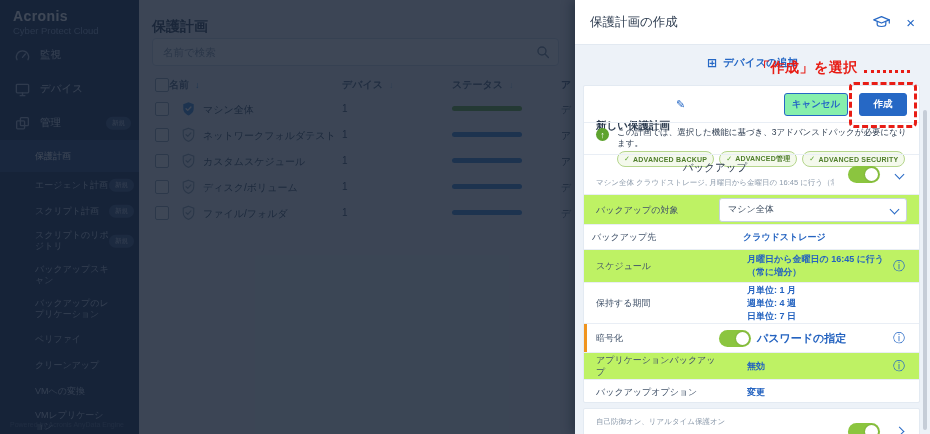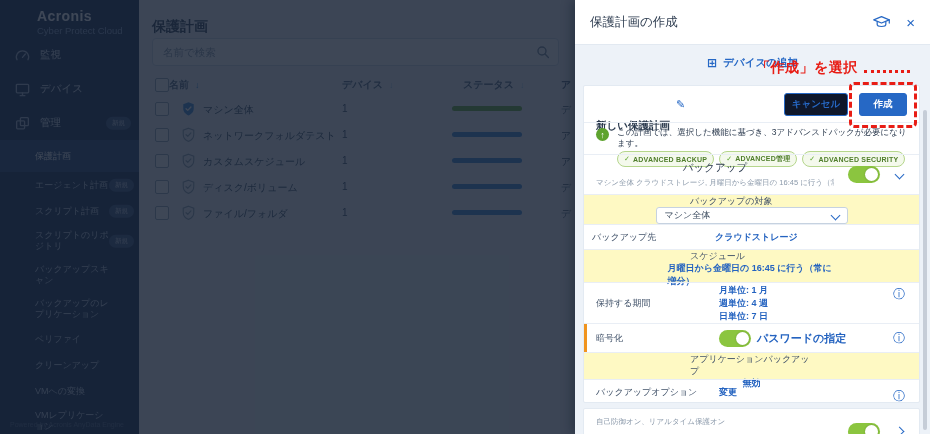--- a/index.html
+++ b/index.html
@@ -2,21 +2,21 @@
 <html><head>
 <meta charset="utf-8">
 <style>
   html,body{margin:0;padding:0;}
   body{width:930px;height:434px;position:relative;overflow:hidden;
        font-family:"Liberation Sans","DejaVu Sans",sans-serif;background:#f1f5fa;}
   svg{display:block}
 
   
   .sidebar{position:absolute;left:0;top:0;width:139px;height:434px;background:#24395b;z-index:1;}
-  .logo{padding:8px 0 0 13px;height:30px;margin-left:24px;}
+  .logo{padding:8px 0 0 13px;height:30px;}
   .logo1{font-size:14px;font-weight:bold;color:#fefefe;letter-spacing:.4px;}
   .logo2{font-size:9.5px;color:#8ea4c6;margin-top:1px;}
   .nav-item{height:34px;display:flex;align-items:center;gap:9px;padding:0 6px 0 14px;
             font-size:10.5px;color:#dce5f1;cursor:pointer;position:relative;}
   .nav-item .nicon{width:17px;height:17px;flex-shrink:0;}
   .badge{background:#455e85;color:#ccd7e7;font-size:6.5px;line-height:1;
          padding:3px 6px;border-radius:8px;white-space:nowrap;}
   .nav-item .badge{position:absolute;right:8px;top:50%;transform:translateY(-50%);}
   .sub{position:relative;min-height:14px;display:flex;align-items:center;
        padding:6px 28px 6px 35px;font-size:9px;line-height:11px;color:#c2cfe0;cursor:pointer;}
@@ -32,21 +32,21 @@
   .search input{flex:1;border:0;outline:0;background:transparent;padding:0 10px;
                 font-size:10.5px;color:#44566b;font-family:inherit;}
   .search input::placeholder{color:#8c9cae;}
   .search .sicon{margin-right:8px;cursor:pointer;}
   .thead{position:absolute;left:0;top:76px;width:600px;height:18px;
          font-size:10px;font-weight:bold;color:#5d7089;}
   .thead span{position:absolute;top:2px;cursor:pointer;}
   .cb{display:inline-block;width:12px;height:12px;border:1px solid #9aa9bb;border-radius:2px;
       background:#fbfdfe;cursor:pointer;}
   .h-cb{position:absolute;left:16px;top:1px;}
-  .h-name{left:30px;} .h-dev{left:203px;} .h-status{left:324px;} .h-part{left:422px;}
+  .h-name{left:30px;} .h-dev{left:203px;} .h-status{left:313px;} .h-part{left:422px;}
   .sort{color:#4a90d9;font-size:9px;margin-left:6px;font-weight:normal;}
   .sort.faint{opacity:.45;}
   .tbody{position:absolute;left:0;top:96px;width:600px;}
   .trow{position:relative;height:26px;cursor:pointer;}
   .trow>*{position:absolute;}
   .r-cb{left:16px;top:6px;}
   .r-ic{left:42px;top:5px;width:15px;height:16px;}
   .r-name{left:64px;top:7px;font-size:10px;color:#465a70;white-space:nowrap;}
   .r-dev{left:203px;top:7px;font-size:10px;color:#465a70;}
   .r-bar{left:313px;top:10px;width:70px;height:5px;border-radius:2.5px;}
@@ -67,27 +67,27 @@
   .adddev{height:36px;display:flex;align-items:center;justify-content:center;gap:6px;
           color:#2668c5;font-size:10.5px;font-weight:600;cursor:pointer;}
   .addicon{font-size:12px;line-height:1;color:#2668c5;}
   .card{position:absolute;left:8px;width:337px;background:#fff;border:1px solid #e3eaf2;
         border-radius:2px;overflow:hidden;box-sizing:border-box;}
   .card1{top:85px;height:318px;}
   .card2{top:408px;height:60px;}
   .row{display:flex;align-items:center;padding:0 12px;border-top:1px solid #e9eef5;
        position:relative;box-sizing:border-box;}
   .row:first-child{border-top:0;}
-  .row.alt{background:#fef9c3;flex-direction:column;}
+  .row.alt{background:#bef264;}
   .namerow{height:36px;}
   .planname{font-size:10.5px;font-weight:600;color:#2b3a4e;margin-top:44px;}
   .editicon{color:#2668c5;font-size:11px;margin-left:6px;cursor:pointer;}
   .btn{height:23px;border-radius:3px;font-size:9.5px;font-weight:600;display:flex;
        align-items:center;justify-content:center;cursor:pointer;box-sizing:border-box;}
-  .btn.cancel{margin-left:auto;width:64px;background:#0f172a;border:1px solid #2668c5;color:#2668c5;}
+  .btn.cancel{margin-left:auto;width:64px;background:#86efac;border:1px solid #2668c5;color:#2668c5;}
   .btn.create{width:48px;margin-left:11px;background:#2668c5;border:1px solid #2668c5;color:#fff;}
   .noticerow{height:32px;align-items:flex-start;padding-top:4px;}
   .gcirc{width:13px;height:13px;border-radius:50%;background:#5ea32e;color:#fff;font-size:9px;
          font-weight:bold;display:flex;align-items:center;justify-content:center;
          flex-shrink:0;margin:1px 8px 0 0;}
   .notice-txt{font-size:8.5px;color:#2b3a4e;line-height:11px;}
   .pills{display:flex;gap:5px;margin-top:2px;}
   .pill{display:flex;align-items:center;gap:3px;border:1px solid #b5d68c;background:#f4f9ec;
         color:#4e7d2a;font-size:7px;font-weight:bold;padding:2px 6px;border-radius:8px;
         letter-spacing:.2px;white-space:nowrap;}
@@ -100,21 +100,21 @@
   .toggle{width:32px;height:17px;border-radius:9px;background:#8bc53f;position:relative;
           flex-shrink:0;cursor:pointer;}
   .toggle::after{content:"";position:absolute;top:2px;right:2px;width:13px;height:13px;
                  background:#fff;border-radius:50%;box-shadow:0 0 2px rgba(0,0,0,.25);}
   .chev{width:6px;height:6px;border-right:1.5px solid #2668c5;border-bottom:1.5px solid #2668c5;
         transform:rotate(45deg);cursor:pointer;flex-shrink:0;}
   .chev.right{transform:rotate(-45deg);}
   .bkrow .toggle{margin-left:auto;}
   .bkrow .chev{margin-left:16px;margin-right:4px;}
   .kv .k{width:123px;flex-shrink:0;font-size:9px;color:#42536a;line-height:12px;}
-  .kv .v{font-size:9px;color:#2463c0;line-height:13px;font-weight:600;cursor:pointer;}
+  .kv .v{font-size:9px;color:#2463c0;line-height:13px;font-weight:600;cursor:pointer;margin-left:28px;}
   .selectbox{width:192px;height:24px;border:1px solid #c6d2e0;border-radius:3px;background:#fff;
              display:flex;align-items:center;padding:0 8px;font-size:9px;color:#3a4a5e;
              cursor:pointer;box-sizing:border-box;}
   .selectbox .chev{margin-left:auto;}
   .info{margin-left:auto;margin-right:2px;color:#2668c5;font-size:12px;cursor:pointer;line-height:1;}
   .r-target{height:30px;} .r-dest{height:25px;padding-left:8px;} .r-sched{height:33px;} .r-ret{height:41px;}
   .r-enc{height:29px;box-shadow:inset 3px 0 0 #f0941e;} .r-app{height:27px;} .r-opt{height:25px;}
   .r-sched .v{width:168px;}
   .enc-link{font-size:11px;color:#2463c0;font-weight:600;margin-left:6px;cursor:pointer;}
   .card2 .bkrow{height:60px;align-items:flex-start;padding-top:6px;}

